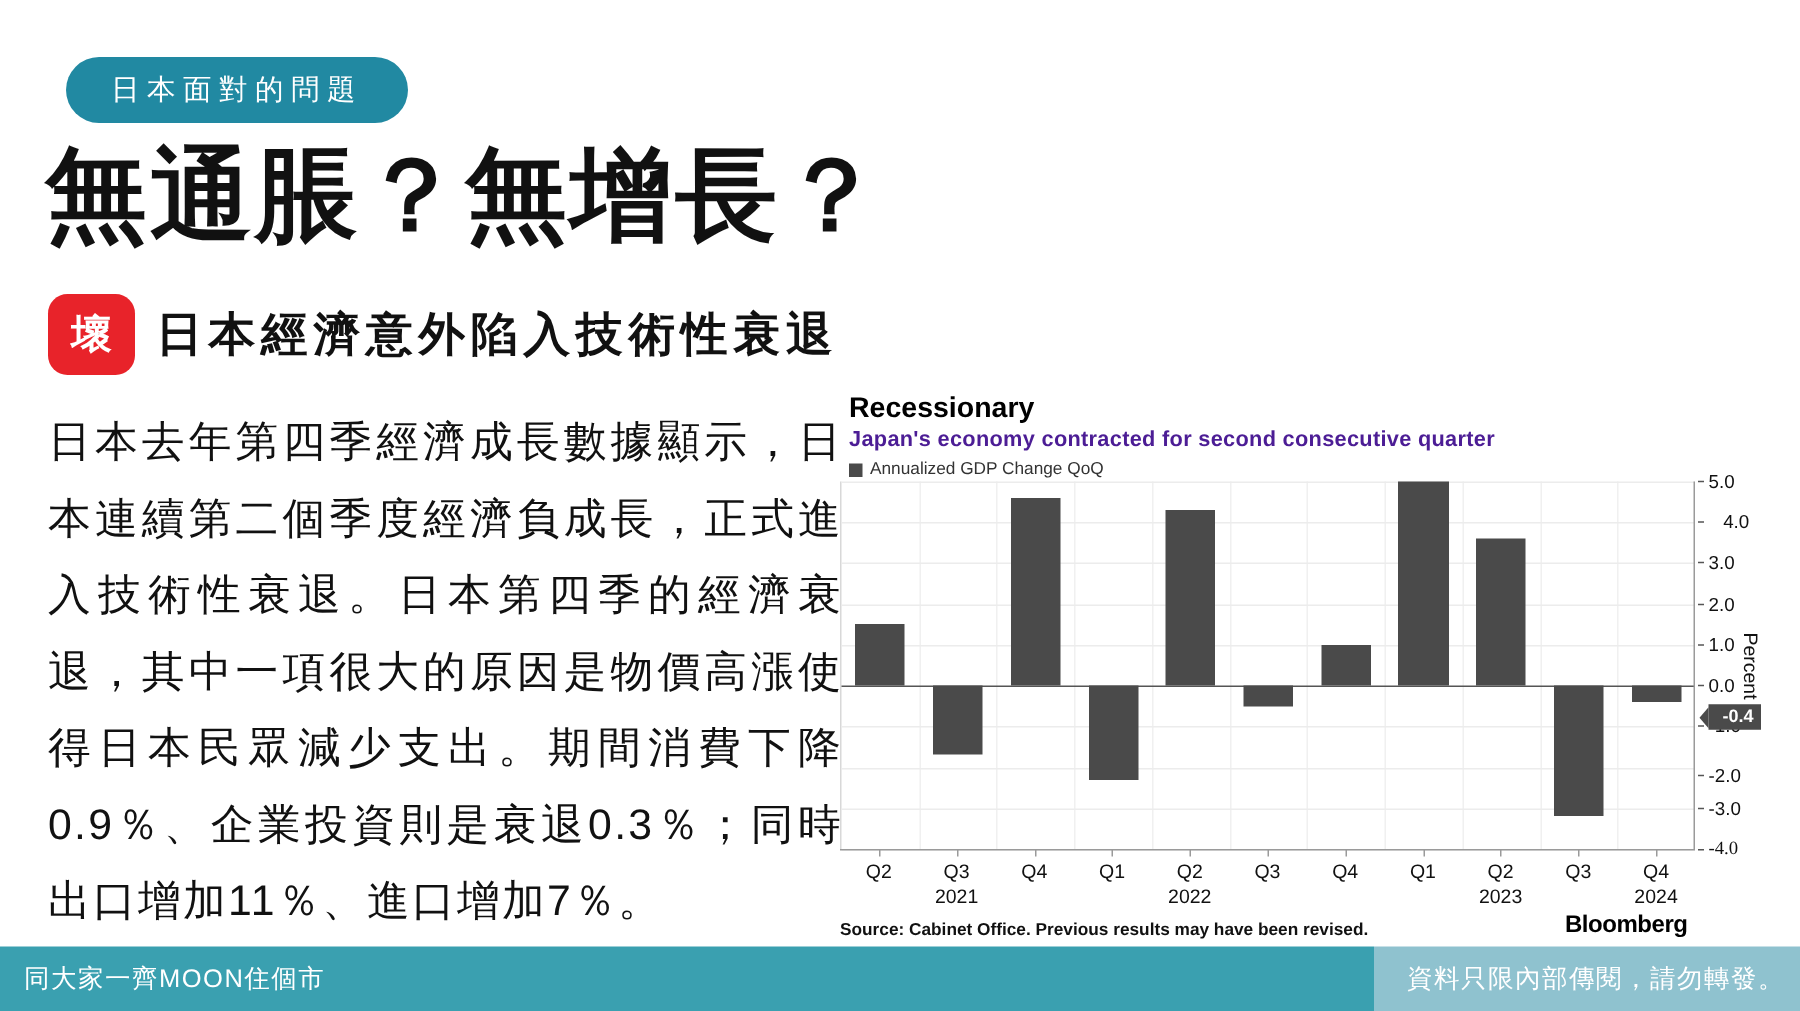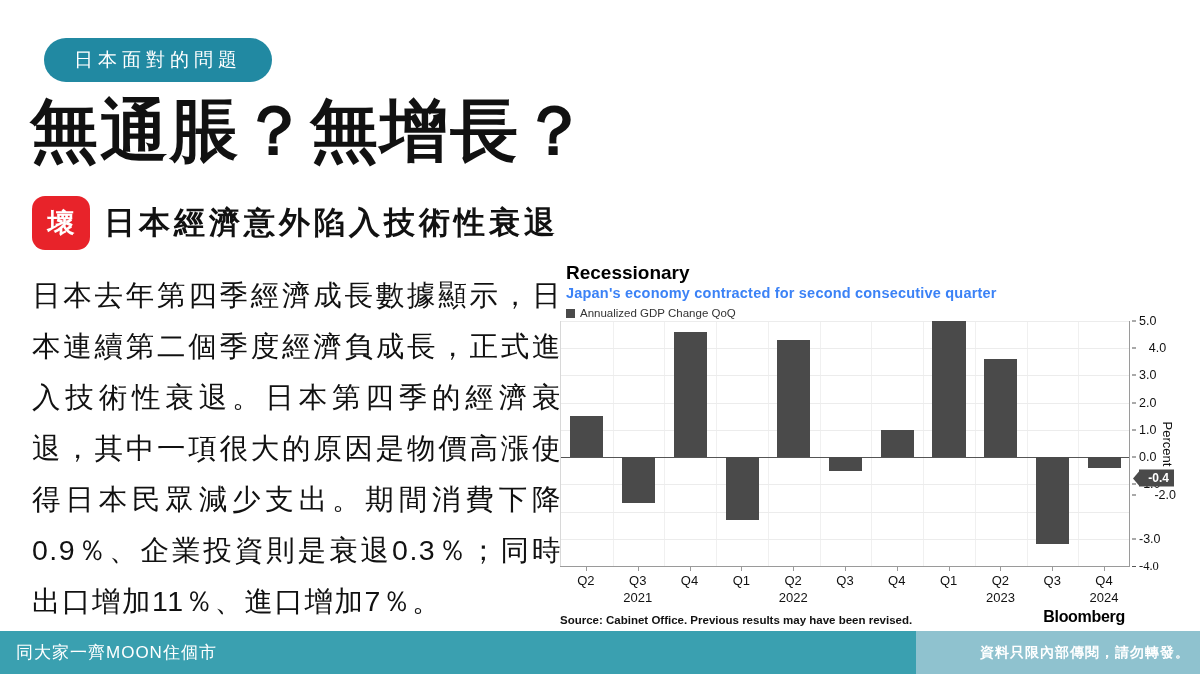--- a/index.html
+++ b/index.html
@@ -51,21 +51,21 @@
   .chart-panel{
     position:absolute; left:560px; top:262px;
     width:616px; height:360px;
     background:#ffffff;
   }
   .chart-title{
     font-size:19px; font-weight:700; color:#000000;
     letter-spacing:0px; margin:0 0 1px 6px;
   }
   .chart-subtitle{
-    font-size:14.5px; font-weight:700; color:#3b82f6;
+    font-size:14.5px; font-weight:700; color:#4c1d95;
     margin:0 0 6px 6px; letter-spacing:0.2px;
   }
   .chart-legend{
     display:flex; align-items:center; gap:5px;
     margin:0 0 0 6px; font-size:11.5px; color:#333333;
     position:relative; z-index:4;
   }
   .legend-swatch{
     width:9px; height:9px; background:#4a4a4a; display:inline-block;
   }
@@ -160,22 +160,22 @@
   }
   .footer-left{
     width:916px; background:#3aa0b0;
     display:flex; align-items:center;
     color:#ffffff; font-size:17px; letter-spacing:1px;
     padding-left:16px; box-sizing:border-box;
   }
   .footer-right{
     flex:1; background:#8fc2cf;
     display:flex; align-items:center; justify-content:flex-end;
-    color:#ffffff; font-size:14px; letter-spacing:1px;
-    padding-right:10px; box-sizing:border-box;font-weight:bold;
+    color:#ffffff; font-size:17px; letter-spacing:1px;
+    padding-right:10px; box-sizing:border-box;
   }
 </style>
 </head>
 <body>
 
 <div class="slide">
 
   <div class="kicker-pill">
     <span>日本面對的問題</span>
   </div>
@@ -264,21 +264,21 @@
       </div>
       <div class="axis-right"></div>
       <div id="yticks">
           <div class="ytick" style="top: 0px;">5.0</div>
           <div class="ytick" style="top: 27.2222px; text-align: center;">4.0</div>
           <div class="ytick" style="top: 54.4444px;">3.0</div>
           <div class="ytick" style="top: 81.6667px;">2.0</div>
           <div class="ytick" style="top: 108.889px;">1.0</div>
           <div class="ytick" style="top: 136.111px;">0.0</div>
           <div class="ytick" style="top: 163.333px;">-1.0</div>
-          <div class="ytick" style="top: 174px; text-align: right;">-2.0</div>
+          <div class="ytick" style="top: 196px;">-2.0</div>
           <div class="ytick" style="top: 217.778px;">-3.0</div>
           <div class="ytick" style="top: 245px; font-family: Liberation Serif, serif;">-4.0</div>
         </div>
       <div class="percent-label">Percent</div>
       <div class="callout" id="callout" style="top: 157px; right: 2px;">-0.4</div>
     </div>
 
     <div class="xaxis" id="xaxis">
         <div class="xslot"><span class="xtick"></span><span>Q2</span></div>
         <div class="xslot"><span class="xtick"></span><span>Q3</span><span class="yr">2021</span></div>

